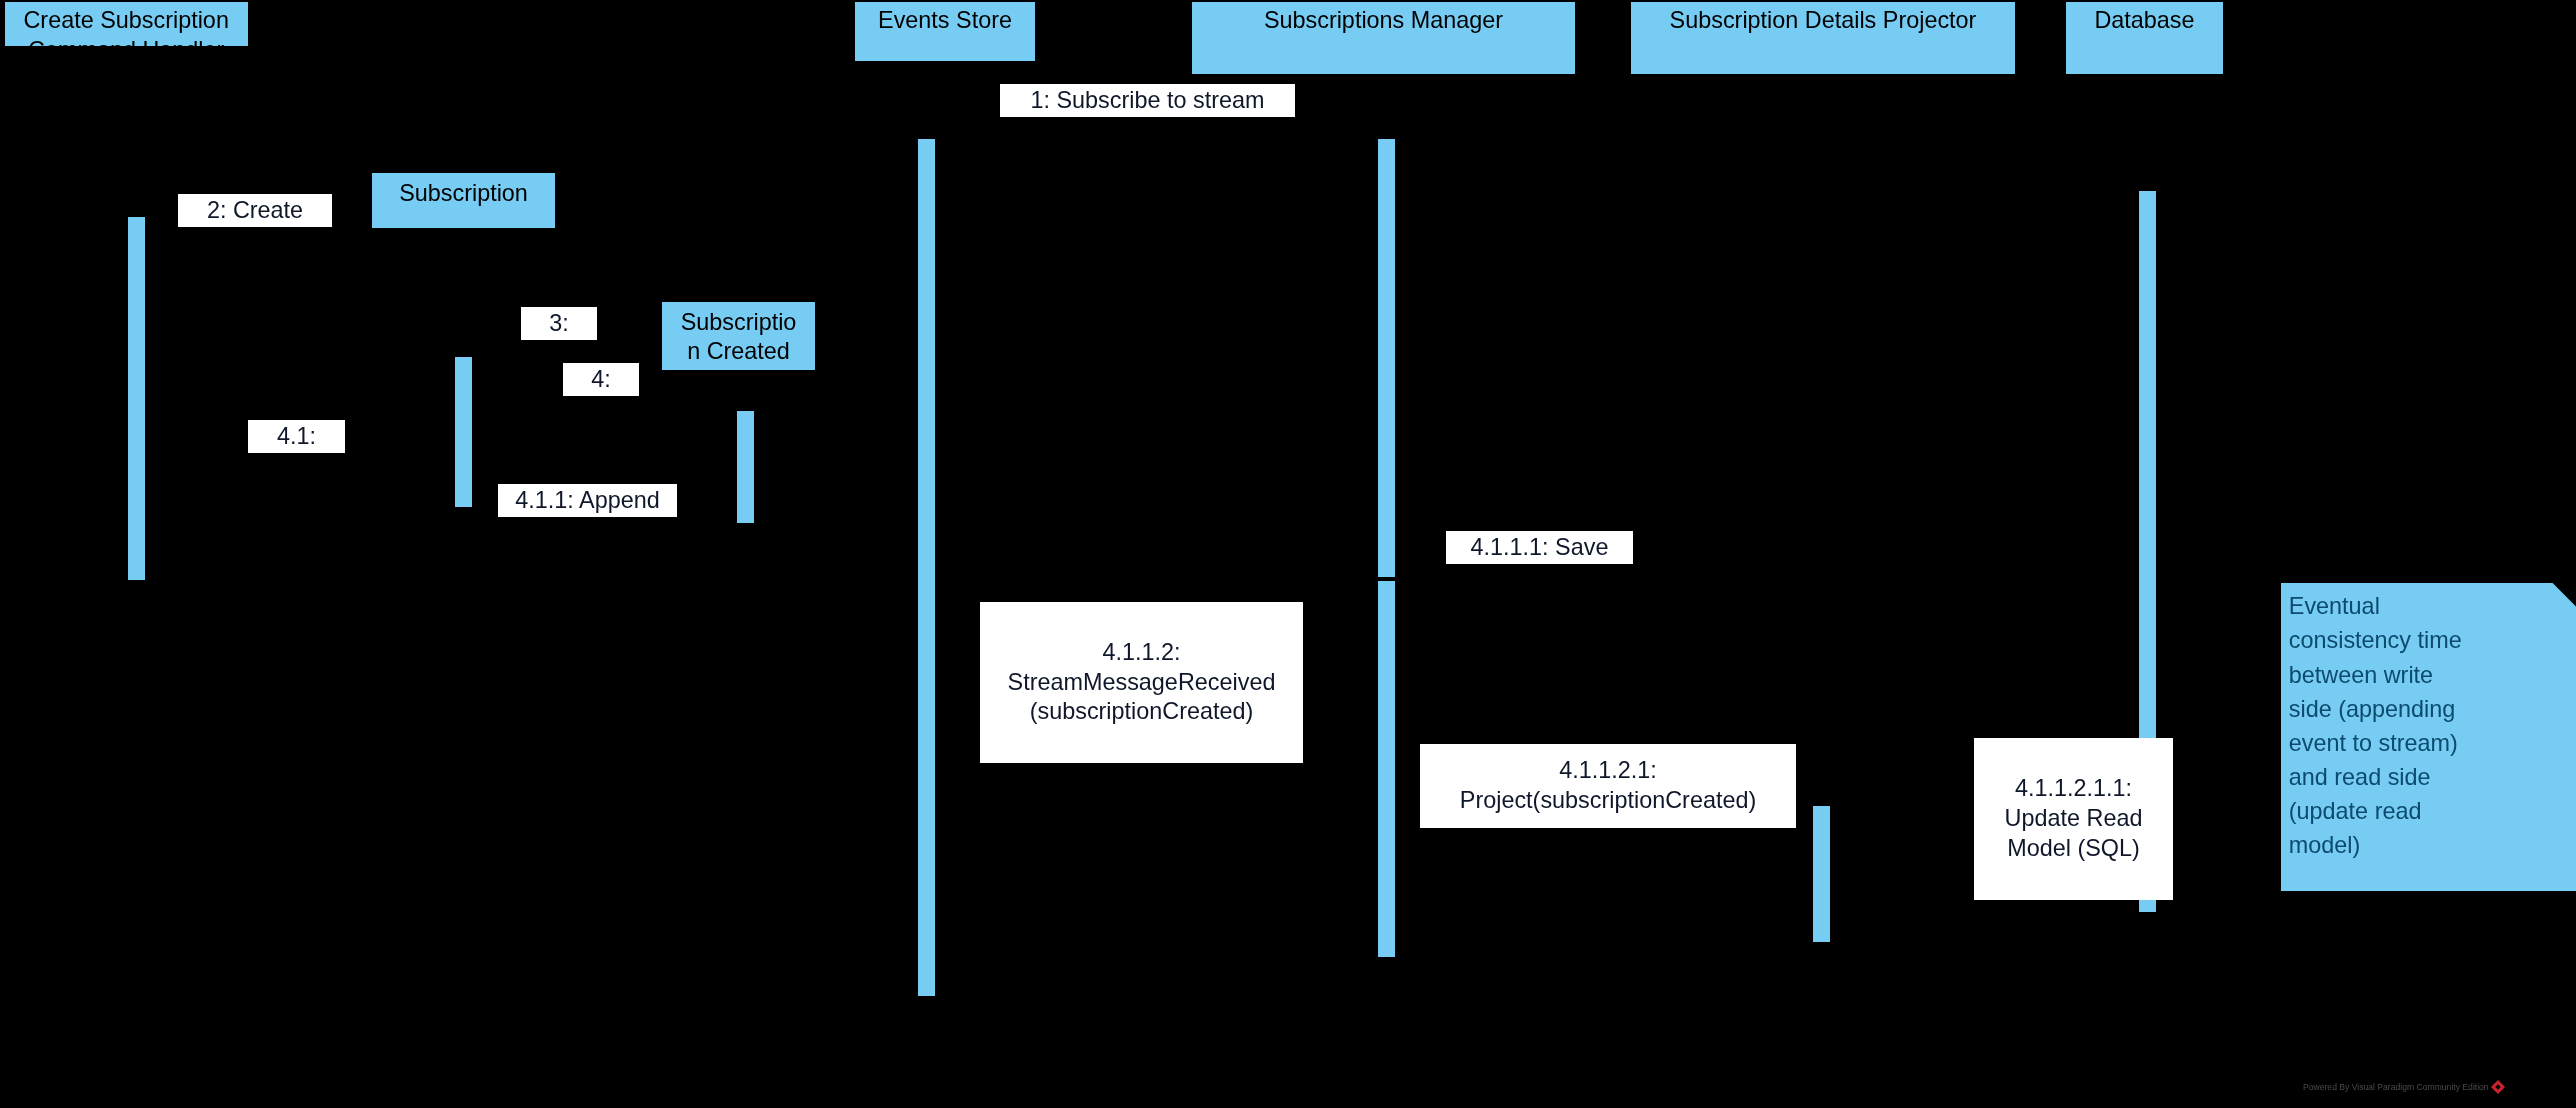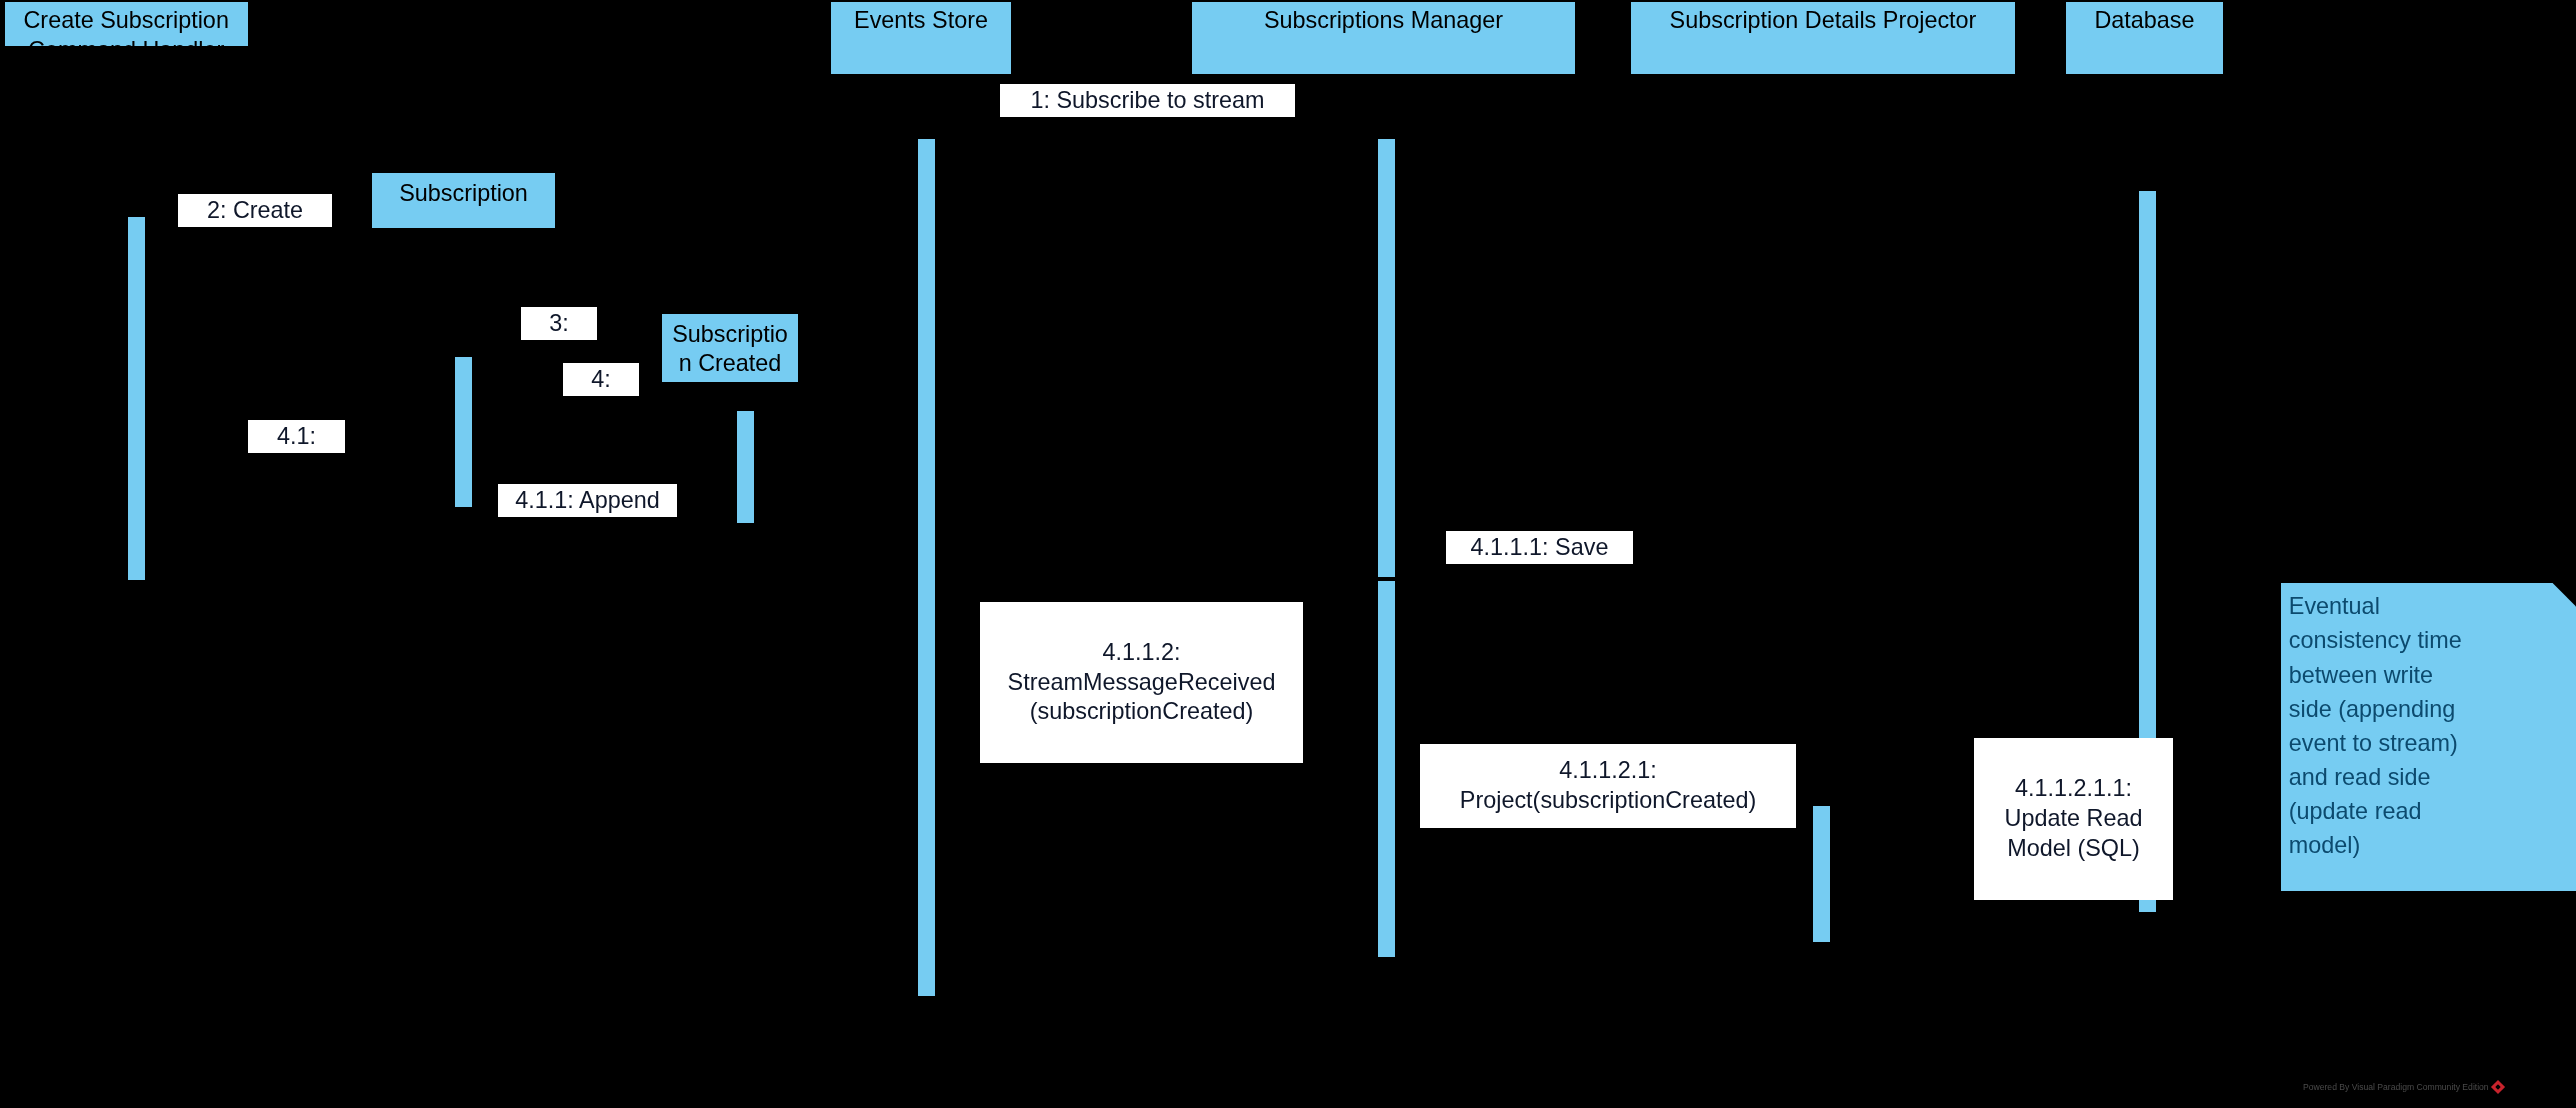--- a/index.html
+++ b/index.html
@@ -113,21 +113,21 @@
   }
 </style>
 </head>
 <body>
 
 <div id="diagram">
 
   <div class="lifeline-head two-line" style="left:4.7px; top:1.6px; width:243px; height:44px;">Create Subscription
 Command Handler</div>
 
-  <div class="lifeline-head" style="left:831px; top:1.6px; width:180px; height:72px;">Events Store</div>
+  <div class="lifeline-head" style="left:855px; top:1.6px; width:180px; height:59px;">Events Store</div>
 
   <div class="lifeline-head" style="left:1192px; top:1.6px; width:383px; height:72px;">Subscriptions Manager</div>
 
   <div class="lifeline-head" style="left:1631px; top:1.6px; width:384px; height:72px;">Subscription Details Projector</div>
 
   <div class="lifeline-head" style="left:2066px; top:1.6px; width:157px; height:72px;">Database</div>
 
   <div class="activation" style="left:128px; top:217px; width:17px; height:363px;"></div>
 
   <div class="activation" style="left:455px; top:357px; width:17px; height:150px;"></div>
@@ -139,21 +139,21 @@
   <div class="activation" style="left:1378px; top:139px; width:17px; height:438px;"></div>
 
   <div class="activation" style="left:1378px; top:581px; width:17px; height:376px;"></div>
 
   <div class="activation" style="left:1813px; top:806px; width:17px; height:136px;"></div>
 
   <div class="activation" style="left:2139px; top:191px; width:17px; height:721px;"></div>
 
   <div class="obj-box" style="left:372px; top:173px; width:183px; height:55px;">Subscription</div>
 
-  <div class="obj-box" style="left:662px; top:314px; width:136px; height:68px;">Subscriptio
+  <div class="obj-box" style="left:662px; top:302px; width:153px; height:68px;">Subscriptio
 n Created</div>
 
   <div class="msg-label" style="left:1000px; top:84px; width:295px; height:33px;">1: Subscribe to stream</div>
 
   <div class="msg-label" style="left:178px; top:170px; width:154px; height:33px;margin-top:24px;">2: Create</div>
 
   <div class="msg-label" style="left:521px; top:307px; width:76px; height:33px;">3:</div>
 
   <div class="msg-label" style="left:563px; top:363px; width:76px; height:33px;">4:</div>
 

